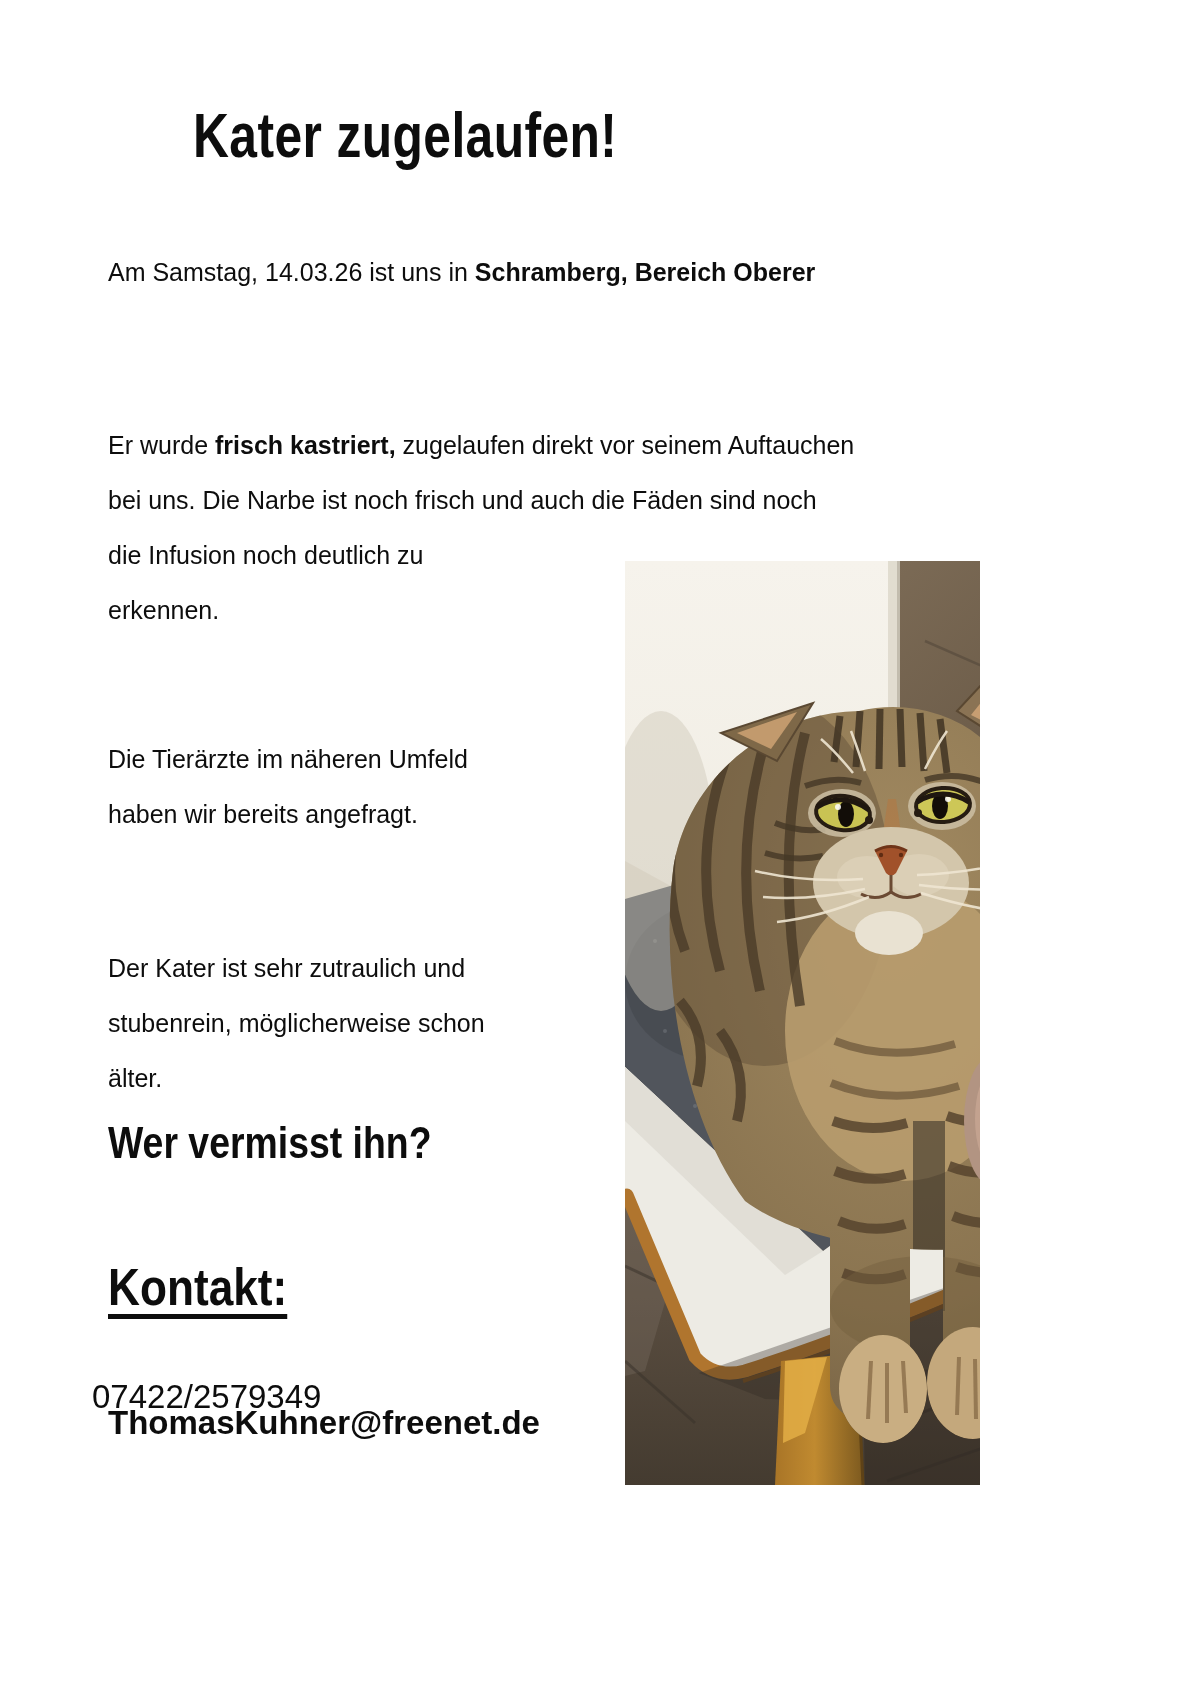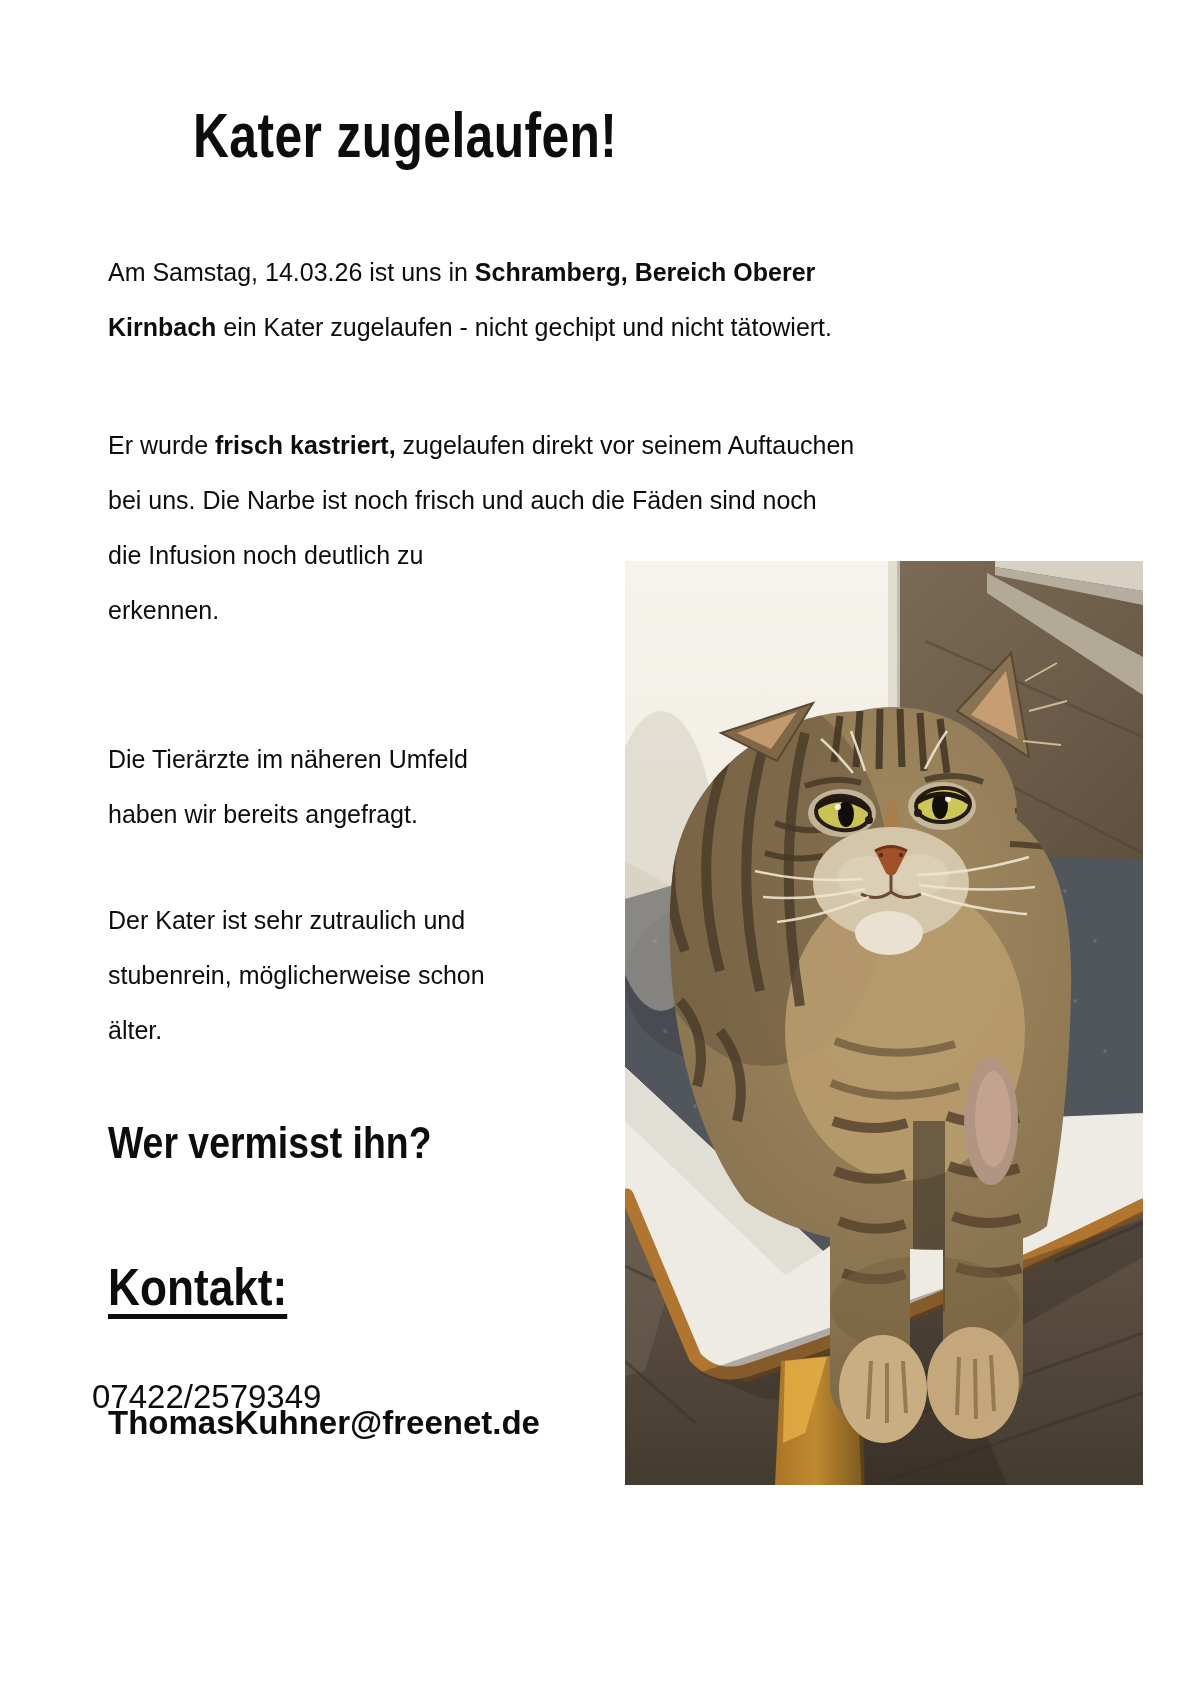--- a/index.html
+++ b/index.html
@@ -1,17 +1,17 @@
 <!DOCTYPE html>
 <html lang="de"><head>
 <meta charset="utf-8">
 <style>
   html,body { margin:0; padding:0; background:#ffffff; }
   .page {
-    position:relative; width:1190px; height:1683px; background:#ffffff;
+    position:relative; width:980px; height:1683px; background:#ffffff;
     font-family:"Liberation Sans", sans-serif; color:#0d0d0d; overflow:hidden;
   }
   .abs { position:absolute; }
   .title {
     font-size:63px; font-weight:bold; line-height:1; white-space:nowrap;
     transform:scaleX(0.79); transform-origin:left top; letter-spacing:0.5px;
   }
   .body-text { font-size:25px; line-height:55px; white-space:nowrap; }
   .body-text b, .tl b { font-weight:bold; }
   .h2 {
@@ -29,36 +29,35 @@
 </style>
 <title>Kater zugelaufen!</title></head>
 <body>
 
 <div class="page">
 
   <div class="abs title" style="left:193px; top:104px;">Kater zugelaufen!</div>
 
   <div class="abs body-text" style="left:108px; top:245px;">
       <div class="tl"><span>Am Samstag, 14.03.26 ist uns in </span><b>Schramberg, Bereich Oberer</b></div>
-      <div class="tl"><b>Kirnbach</b><span> ein Kater zugelaufen - nicht gechipt und nicht tätowiert.</span></div>
     </div>
 
   <div class="abs body-text" style="left:108px; top:418px;">
       <div class="tl"><span>Er wurde </span><b>frisch kastriert,</b><span> zugelaufen direkt vor seinem Auftauchen</span></div>
       <div class="tl"><span>bei uns. Die Narbe ist noch frisch und auch die Fäden sind noch</span></div>
       <div class="tl"><span>die Infusion noch deutlich zu</span></div>
       <div class="tl"><span>erkennen.</span></div>
     </div>
 
   <div class="abs body-text" style="left:108px; top:732px;">
       <div class="tl"><span>Die Tierärzte im näheren Umfeld</span></div>
       <div class="tl"><span>haben wir bereits angefragt.</span></div>
     </div>
 
-  <div class="abs body-text" style="left:108px; top:893px;">
+  <div class="abs body-text" style="left:108px; top:941px;">
       <div class="tl"><span>Der Kater ist sehr zutraulich und</span></div>
       <div class="tl"><span>stubenrein, möglicherweise schon</span></div>
       <div class="tl"><span>älter.</span></div>
     </div>
 
   <div class="abs h2" style="left:108px; top:1115px;">Wer vermisst ihn?</div>
 
   <div class="abs kontakt" style="left:108px; top:1254px;">Kontakt:</div>
 
   <div class="abs contact-line" style="left:92px; top:1366px;">07422/2579349</div>

